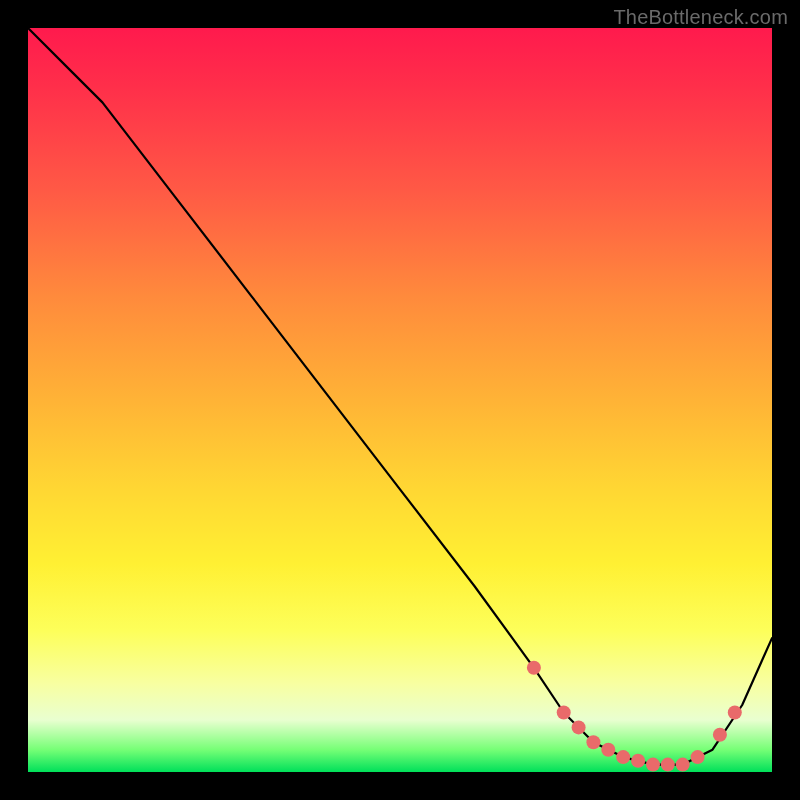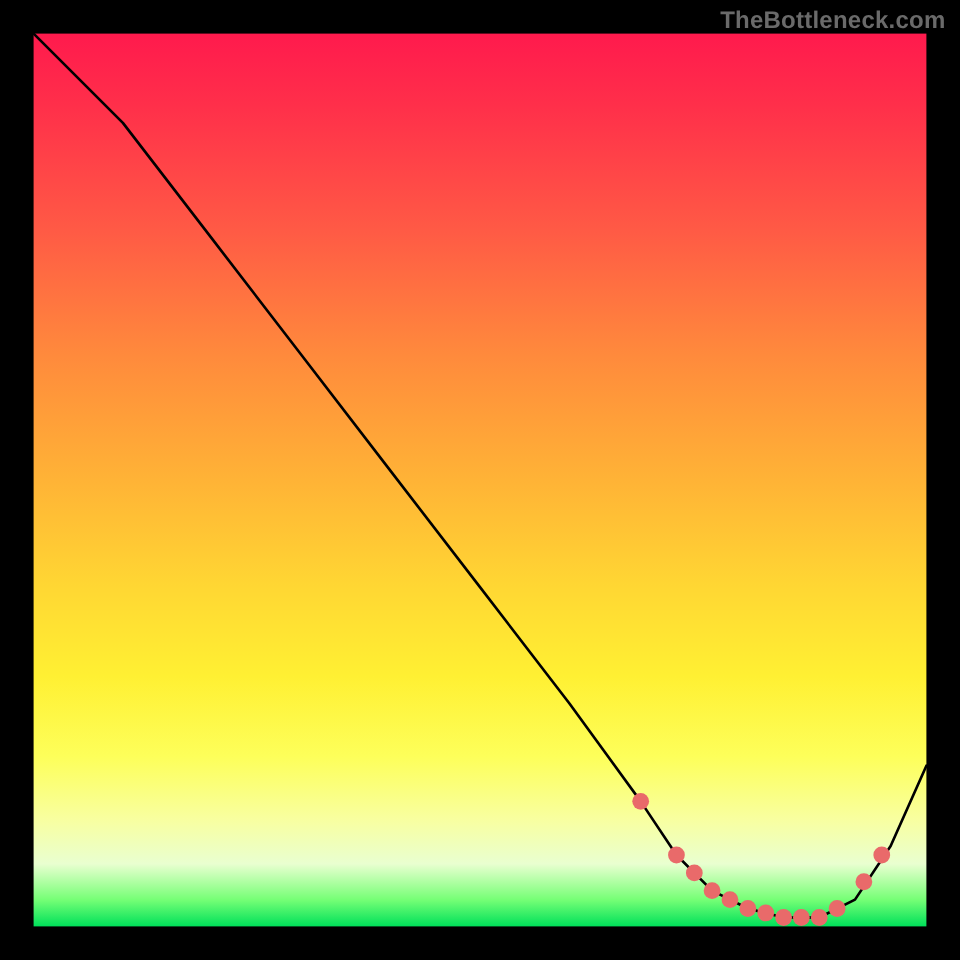--- a/index.html
+++ b/index.html
@@ -39,21 +39,21 @@
       #76ff76 97%,
       #00e05a 100%
     );
   }
   .watermark {
     position: absolute;
     top: 6px;
     right: 12px;
     color: #6a6a6a;
     font-size: 20px;
-    font-weight: 700;
+    font-weight: 400;
     letter-spacing: 0.2px;
     user-select: none;
   }
   svg.curve {
     position: absolute;
     left: 0;
     top: 0;
     width: 744px;
     height: 744px;
     overflow: visible;

